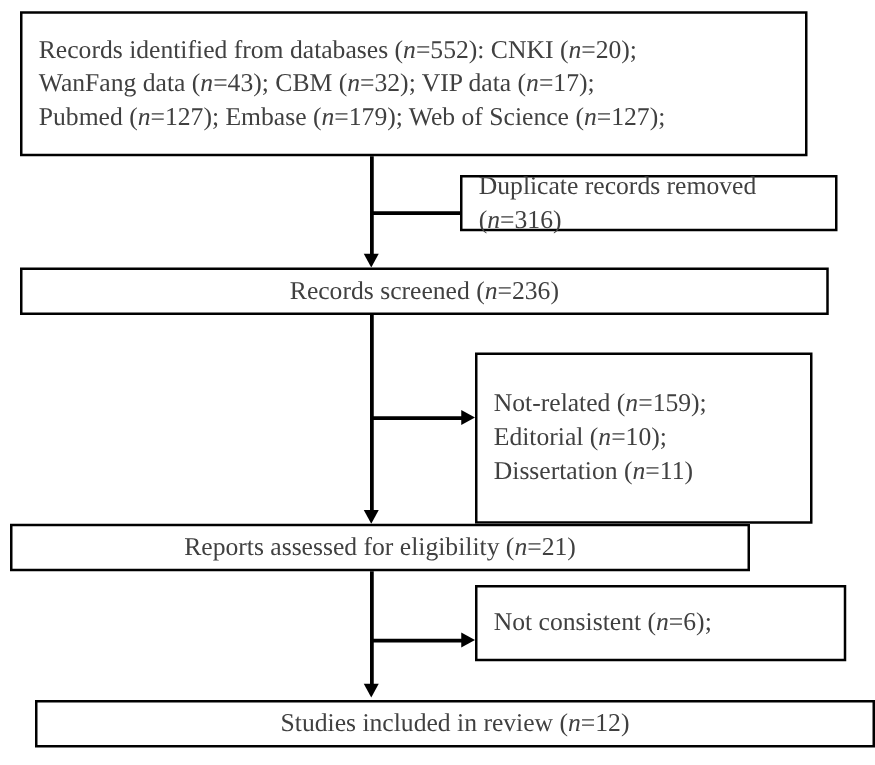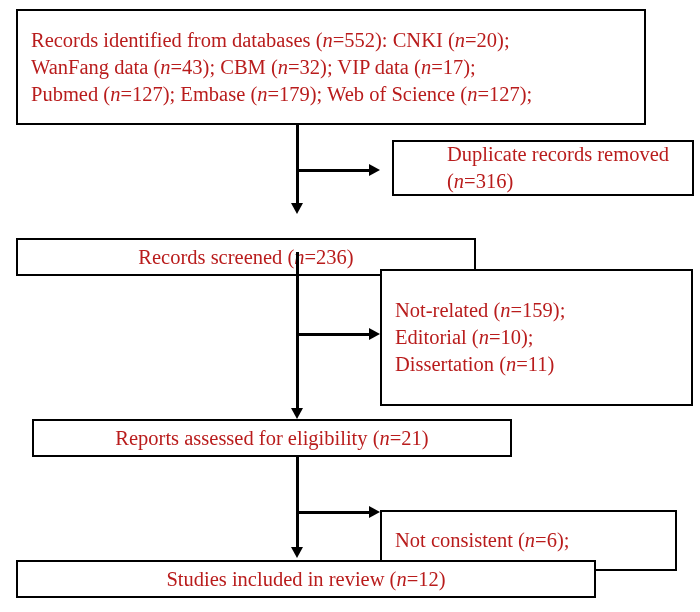--- a/index.html
+++ b/index.html
@@ -6,21 +6,21 @@
     margin: 0;
     padding: 0;
     background: #ffffff;
   }
   #canvas {
     position: relative;
     width: 700px;
     height: 612px;
     background: #ffffff;
     font-family: "Liberation Serif", "DejaVu Serif", serif;
-    color: #b91c1c;
+    color: #404040;
     overflow: hidden;
   }
   .box {
     position: absolute;
     box-sizing: border-box;
     border: 2.5px solid #000000;
     background: #ffffff;
     display: flex;
     flex-direction: column;
     justify-content: center;
@@ -79,52 +79,52 @@
     <div class="line"><span>WanFang data (<span class="ital">n</span>=43); CBM (<span class="ital">n</span>=32); VIP data (<span class="ital">n</span>=17);</span></div>
     <div class="line"><span>Pubmed (<span class="ital">n</span>=127); Embase (<span class="ital">n</span>=179); Web of Science (<span class="ital">n</span>=127);</span></div>
   </div>
 
   <div class="vline" style="left:296px; top:125px; height:80px;"></div>
   <div class="arrow-down" style="left:291px; top:203px;"></div>
 
   <div class="hline" style="left:296px; top:169px; width:74px;"></div>
   <div class="arrow-right" style="left:369px; top:164px;"></div>
 
-  <div class="box left-text" style="left:392px; top:140px; width:302px; height:56px;padding-left:40px;">
+  <div class="box left-text" style="left:368px; top:140px; width:302px; height:45px;">
     <div class="line"><span>Duplicate records removed</span></div>
     <div class="line"><span>(<span class="ital">n</span>=316)</span></div>
   </div>
 
-  <div class="box center-text" style="left:16px; top:214px; width:460px; height:38px;margin-top:24px;">
+  <div class="box center-text" style="left:16px; top:214px; width:647px; height:38px;">
     <div class="line"><span>Records screened (<span class="ital">n</span>=236)</span></div>
   </div>
 
   <div class="vline" style="left:296px; top:252px; height:158px;"></div>
   <div class="arrow-down" style="left:291px; top:408px;"></div>
 
   <div class="hline" style="left:296px; top:333px; width:74px;"></div>
   <div class="arrow-right" style="left:369px; top:328px;"></div>
 
-  <div class="box left-text" style="left:380px; top:269px; width:313px; height:137px;">
+  <div class="box left-text" style="left:380px; top:282px; width:270px; height:137px;">
     <div class="line"><span>Not-related (<span class="ital">n</span>=159);</span></div>
     <div class="line"><span>Editorial (<span class="ital">n</span>=10);</span></div>
     <div class="line"><span>Dissertation (<span class="ital">n</span>=11)</span></div>
   </div>
 
-  <div class="box center-text" style="left:32px; top:419px; width:480px; height:38px;">
+  <div class="box center-text" style="left:8px; top:419px; width:592px; height:38px;">
     <div class="line"><span>Reports assessed for eligibility (<span class="ital">n</span>=21)</span></div>
   </div>
 
   <div class="vline" style="left:296px; top:457px; height:92px;"></div>
   <div class="arrow-down" style="left:291px; top:547px;"></div>
 
   <div class="hline" style="left:296px; top:511px; width:74px;"></div>
   <div class="arrow-right" style="left:369px; top:506px;"></div>
 
-  <div class="box left-text" style="left:380px; top:510px; width:297px; height:61px;">
+  <div class="box left-text" style="left:380px; top:468px; width:297px; height:61px;">
     <div class="line"><span>Not consistent (<span class="ital">n</span>=6);</span></div>
   </div>
 
-  <div class="box center-text" style="left:16px; top:560px; width:580px; height:38px;">
+  <div class="box center-text" style="left:28px; top:560px; width:672px; height:38px;">
     <div class="line"><span>Studies included in review (<span class="ital">n</span>=12)</span></div>
   </div>
 
 </div>
 
 </body></html>

